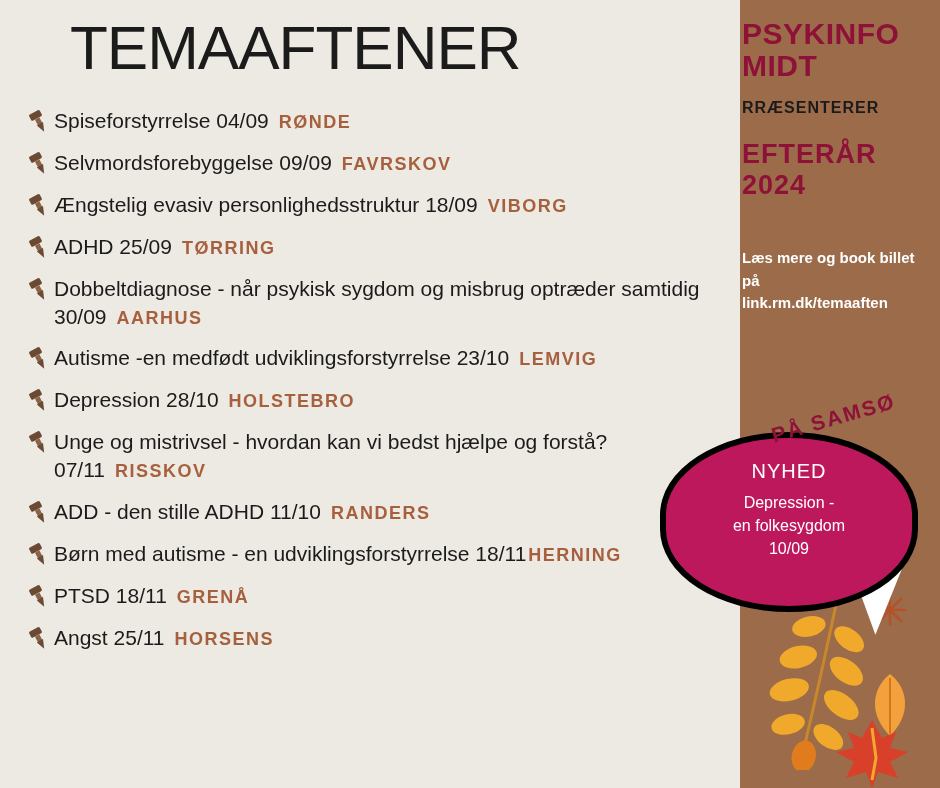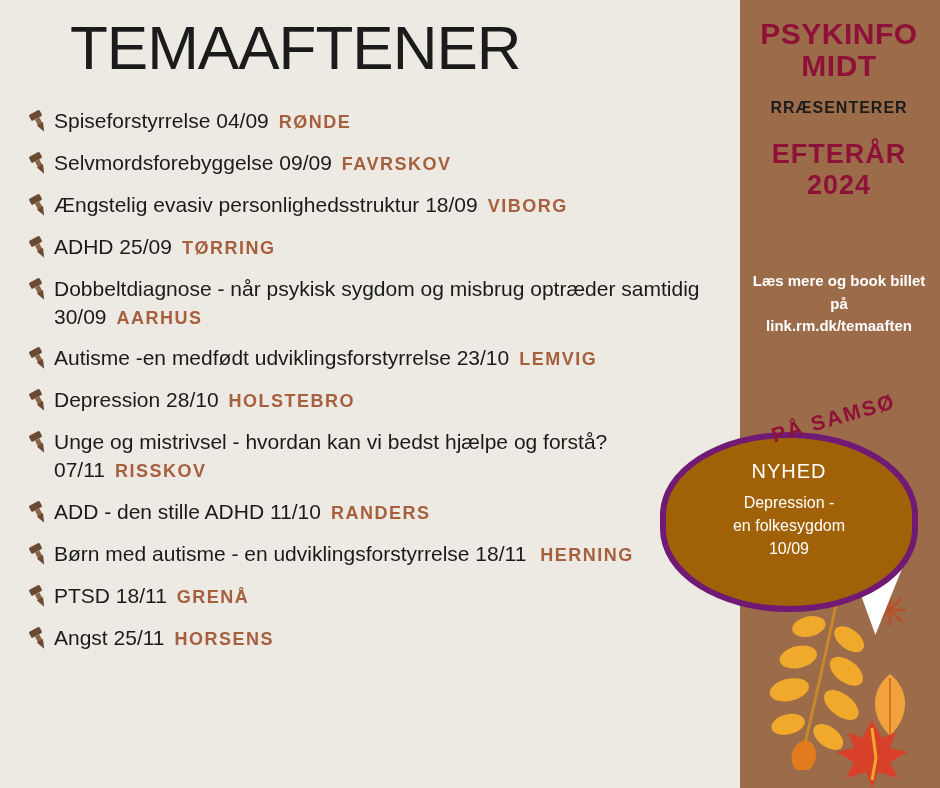--- a/index.html
+++ b/index.html
@@ -25,22 +25,21 @@
     position: absolute;
     top: 0;
     right: 0;
     width: 200px;
     height: 788px;
     background: #9C6B4A;
   }
   #right-col-inner {
     position: absolute;
     top: 0; left: 0; right: 0;
-    padding: 18px 10px 0 8px;
-    text-align: center;
+    padding: 18px 10px 0 2px;
   }
   .brand-line {
     font-family: "Liberation Sans", sans-serif;
     font-weight: bold;
     font-size: 30px;
     color: #8E1138;
     letter-spacing: 0.5px;
     line-height: 1.05;
   }
   .presents {
@@ -54,21 +53,21 @@
   .season {
     margin-top: 22px;
     font-family: "Liberation Sans", sans-serif;
     font-weight: bold;
     font-size: 27px;
     color: #8E1138;
     letter-spacing: 1px;
     line-height: 1.15;
   }
   .booking {
-    margin-top: 69px;
+    margin-top: 46px;
     font-family: "Liberation Sans", sans-serif;
     font-weight: bold;
     font-size: 15px;
     color: #FFFFFF;
     line-height: 1.5;
   }
   .booking-link {
     display: block;
     margin-top: 2px;
     font-weight: bold;
@@ -116,30 +115,30 @@
   }
   .event-text .loc {
     font-family: "Liberation Sans", sans-serif;
     font-weight: bold;
     font-size: 18px;
     letter-spacing: 1.5px;
     color: #A7603E;
     margin-left: 10px;
     white-space: nowrap;
   }
-  .event-text .loc.tight { margin-left: 14px; text-align: center; }
+  .event-text .loc.tight { margin-left: 2px; text-align: center; }
   
   #bubble {
     position: absolute;
     left: 660px;
     top: 432px;
     width: 258px;
     height: 180px;
-    background: #a16207;
-    border: 6px solid #701a75;
+    background: #be185d;
+    border: 6px solid #000000;
     border-radius: 50% / 46%;
     box-sizing: border-box;
   }
   #bubble-tail {
     position: absolute;
     left: 856px;
     top: 570px;
     width: 0; height: 0;
     border-left: 16px solid transparent;
     border-right: 34px solid transparent;

